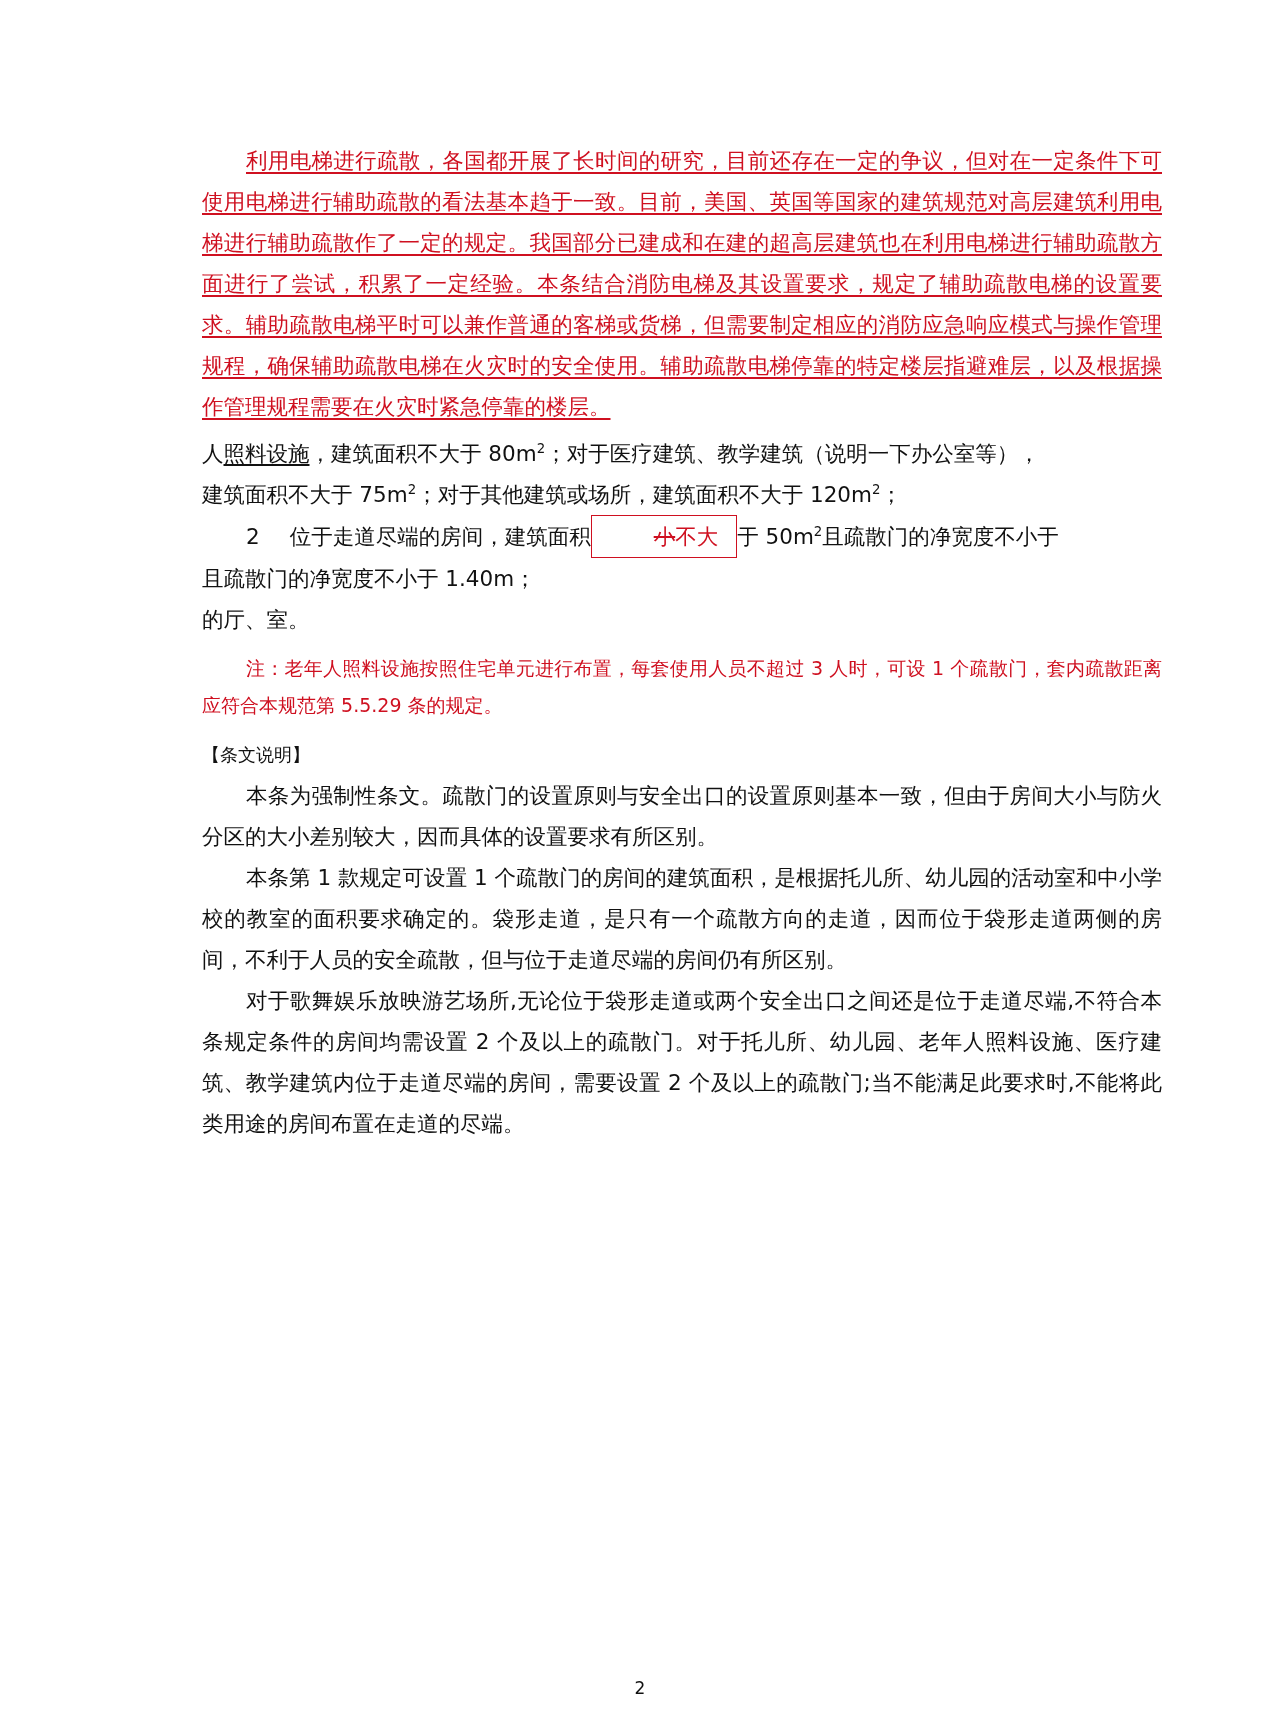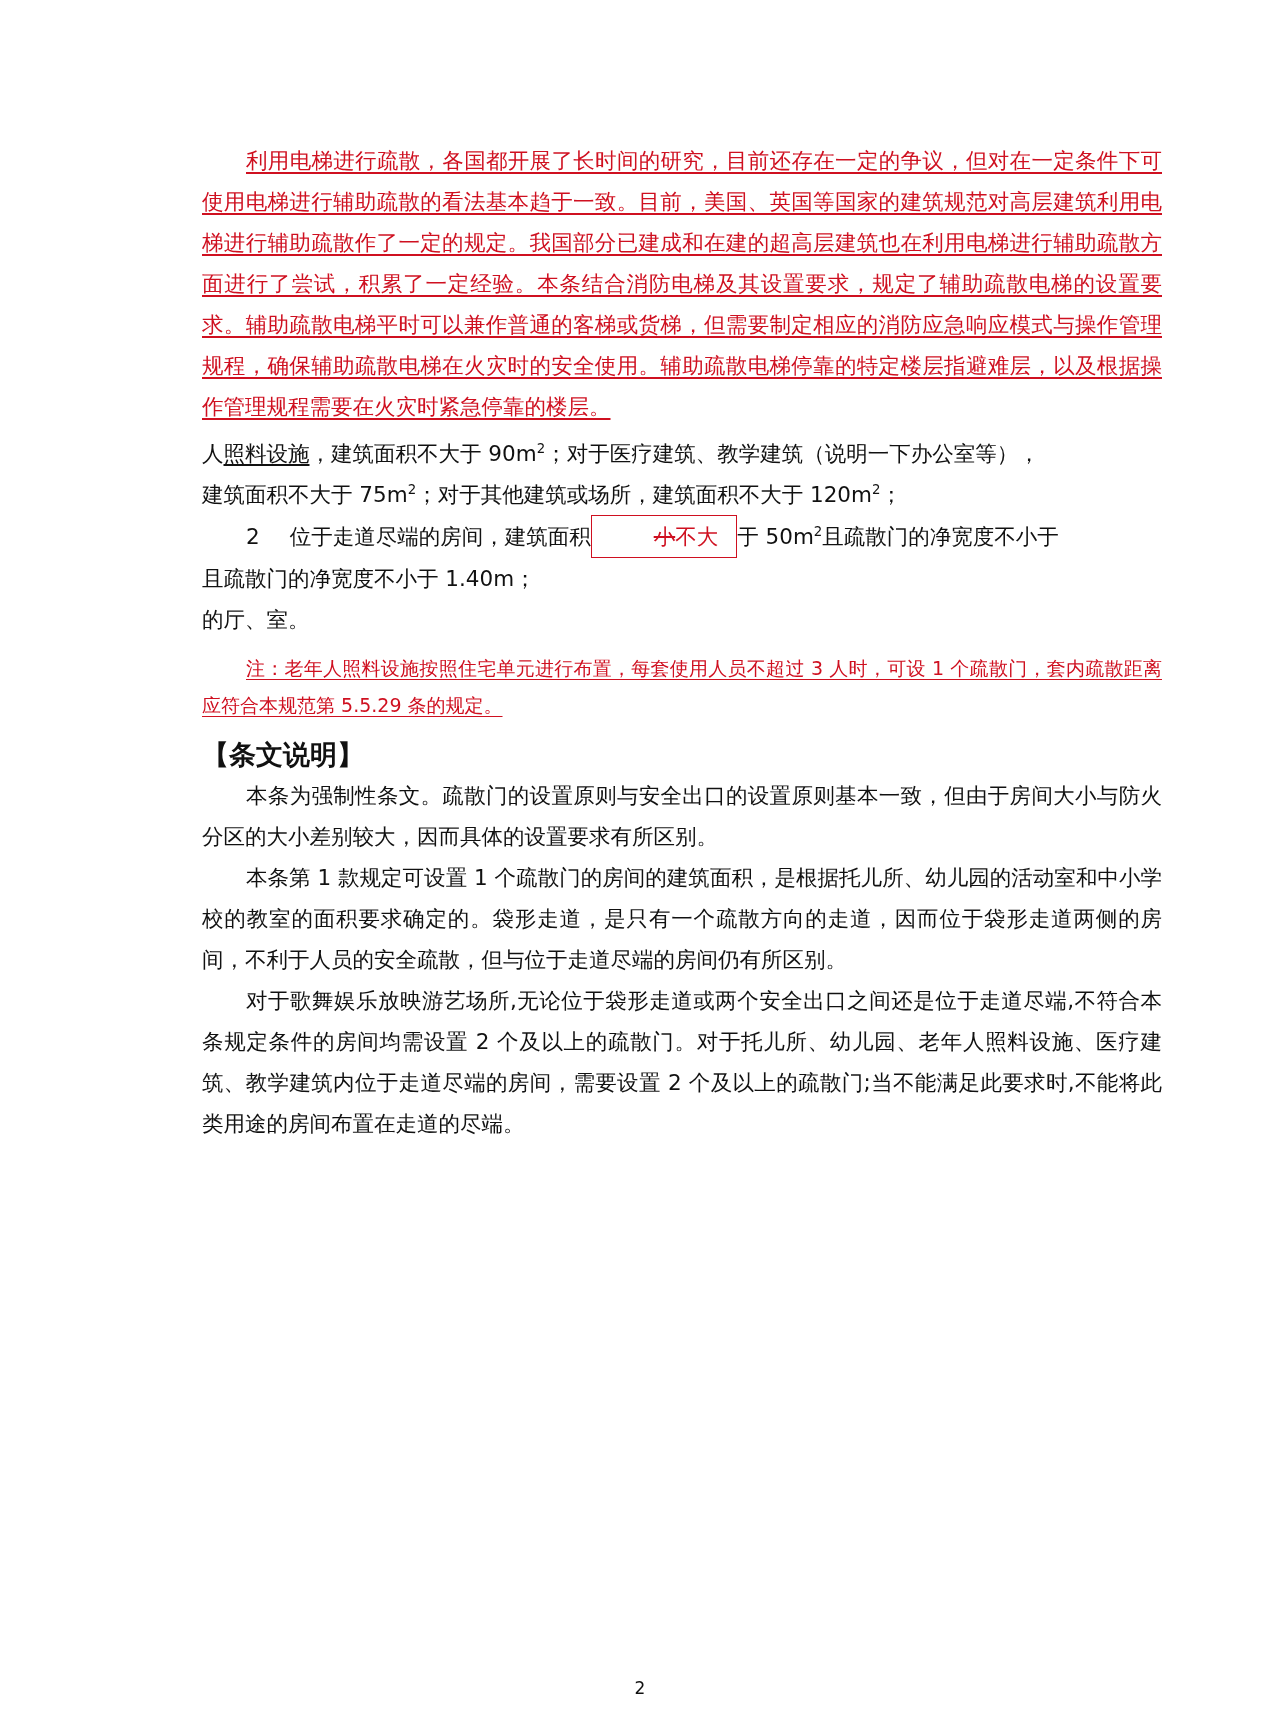--- a/index.html
+++ b/index.html
@@ -32,35 +32,34 @@
   p.red {
     color: #cf1020;
     text-decoration: underline;
     text-decoration-color: #cf1020;
     text-underline-offset: 4px;
   }
   p.red-note {
     color: #cf1020;
     font-size: 19px;
     line-height: 37px;
-    text-decoration: underline;
     text-decoration-color: #cf1020;
     text-underline-offset: 4px;
   }
   .ind1 { text-indent: 44px; }
   .gap-s { height: 6px; }
   .gap-m { height: 10px; }
   .num-label {
     display: inline-block;
   }
   .bold-head {
-    font-size: 27px;
+    font-size: 18px;
     line-height: 41px;
     color: #111111;
-    font-weight: 700;
+    font-weight: 400;
   }
   sup {
     font-size: 0.62em;
     vertical-align: super;
     line-height: 0;
   }
   .u-thin {
     text-decoration: underline;
     text-decoration-color: #111111;
     text-underline-offset: 3px;
@@ -95,21 +94,21 @@
 <body>
 
 <div class="page">
   <div class="body-col">
 
     <p class="red ind1">利用电梯进行疏散，各国都开展了长时间的研究，目前还存在一定的争议，但对在一定条件下可使用电梯进行辅助疏散的看法基本趋于一致。目前，美国、英国等国家的建筑规范对高层建筑利用电梯进行辅助疏散作了一定的规定。我国部分已建成和在建的超高层建筑也在利用电梯进行辅助疏散方面进行了尝试，积累了一定经验。本条结合消防电梯及其设置要求，规定了辅助疏散电梯的设置要求。辅助疏散电梯平时可以兼作普通的客梯或货梯，但需要制定相应的消防应急响应模式与操作管理规程，确保辅助疏散电梯在火灾时的安全使用。辅助疏散电梯停靠的特定楼层指避难层，以及根据操作管理规程需要在火灾时紧急停靠的楼层。</p>
 
     <div class="gap-s"></div>
 
 
-    <p><span>人</span><span class="u-thin">照料设施</span><span>，建筑面积不大于 90m</span><sup>2</sup><span>；对于医疗建筑、教学建筑（说明一下办公室等），</span></p>
+    <p><span>人</span><span class="u-thin">照料设施</span><span>，建筑面积不大于 80m</span><sup>2</sup><span>；对于医疗建筑、教学建筑（说明一下办公室等），</span></p>
     <p><span>建筑面积不大于 75m</span><sup>2</sup><span>；对于其他建筑或场所，建筑面积不大于 120m</span><sup>2</sup><span>；</span></p>
 
     <p class="ind1"><span>2</span><span class="spacer-indent"></span><span>位于走道尽端的房间，建筑面积</span><span class="box-red-pair"><span class="strike-red">小</span><span style="color:#cf1020">不大</span></span><span>于 50m</span><sup>2</sup><span>且疏散门的净宽度不小于</span></p>
     <p>且疏散门的净宽度不小于 1.40m；</p>
 
     <p>的厅、室。</p>
 
     <div class="gap-m"></div>
 
     <p class="red-note ind1">注：老年人照料设施按照住宅单元进行布置，每套使用人员不超过 3 人时，可设 1 个疏散门，套内疏散距离应符合本规范第 5.5.29 条的规定。</p>

